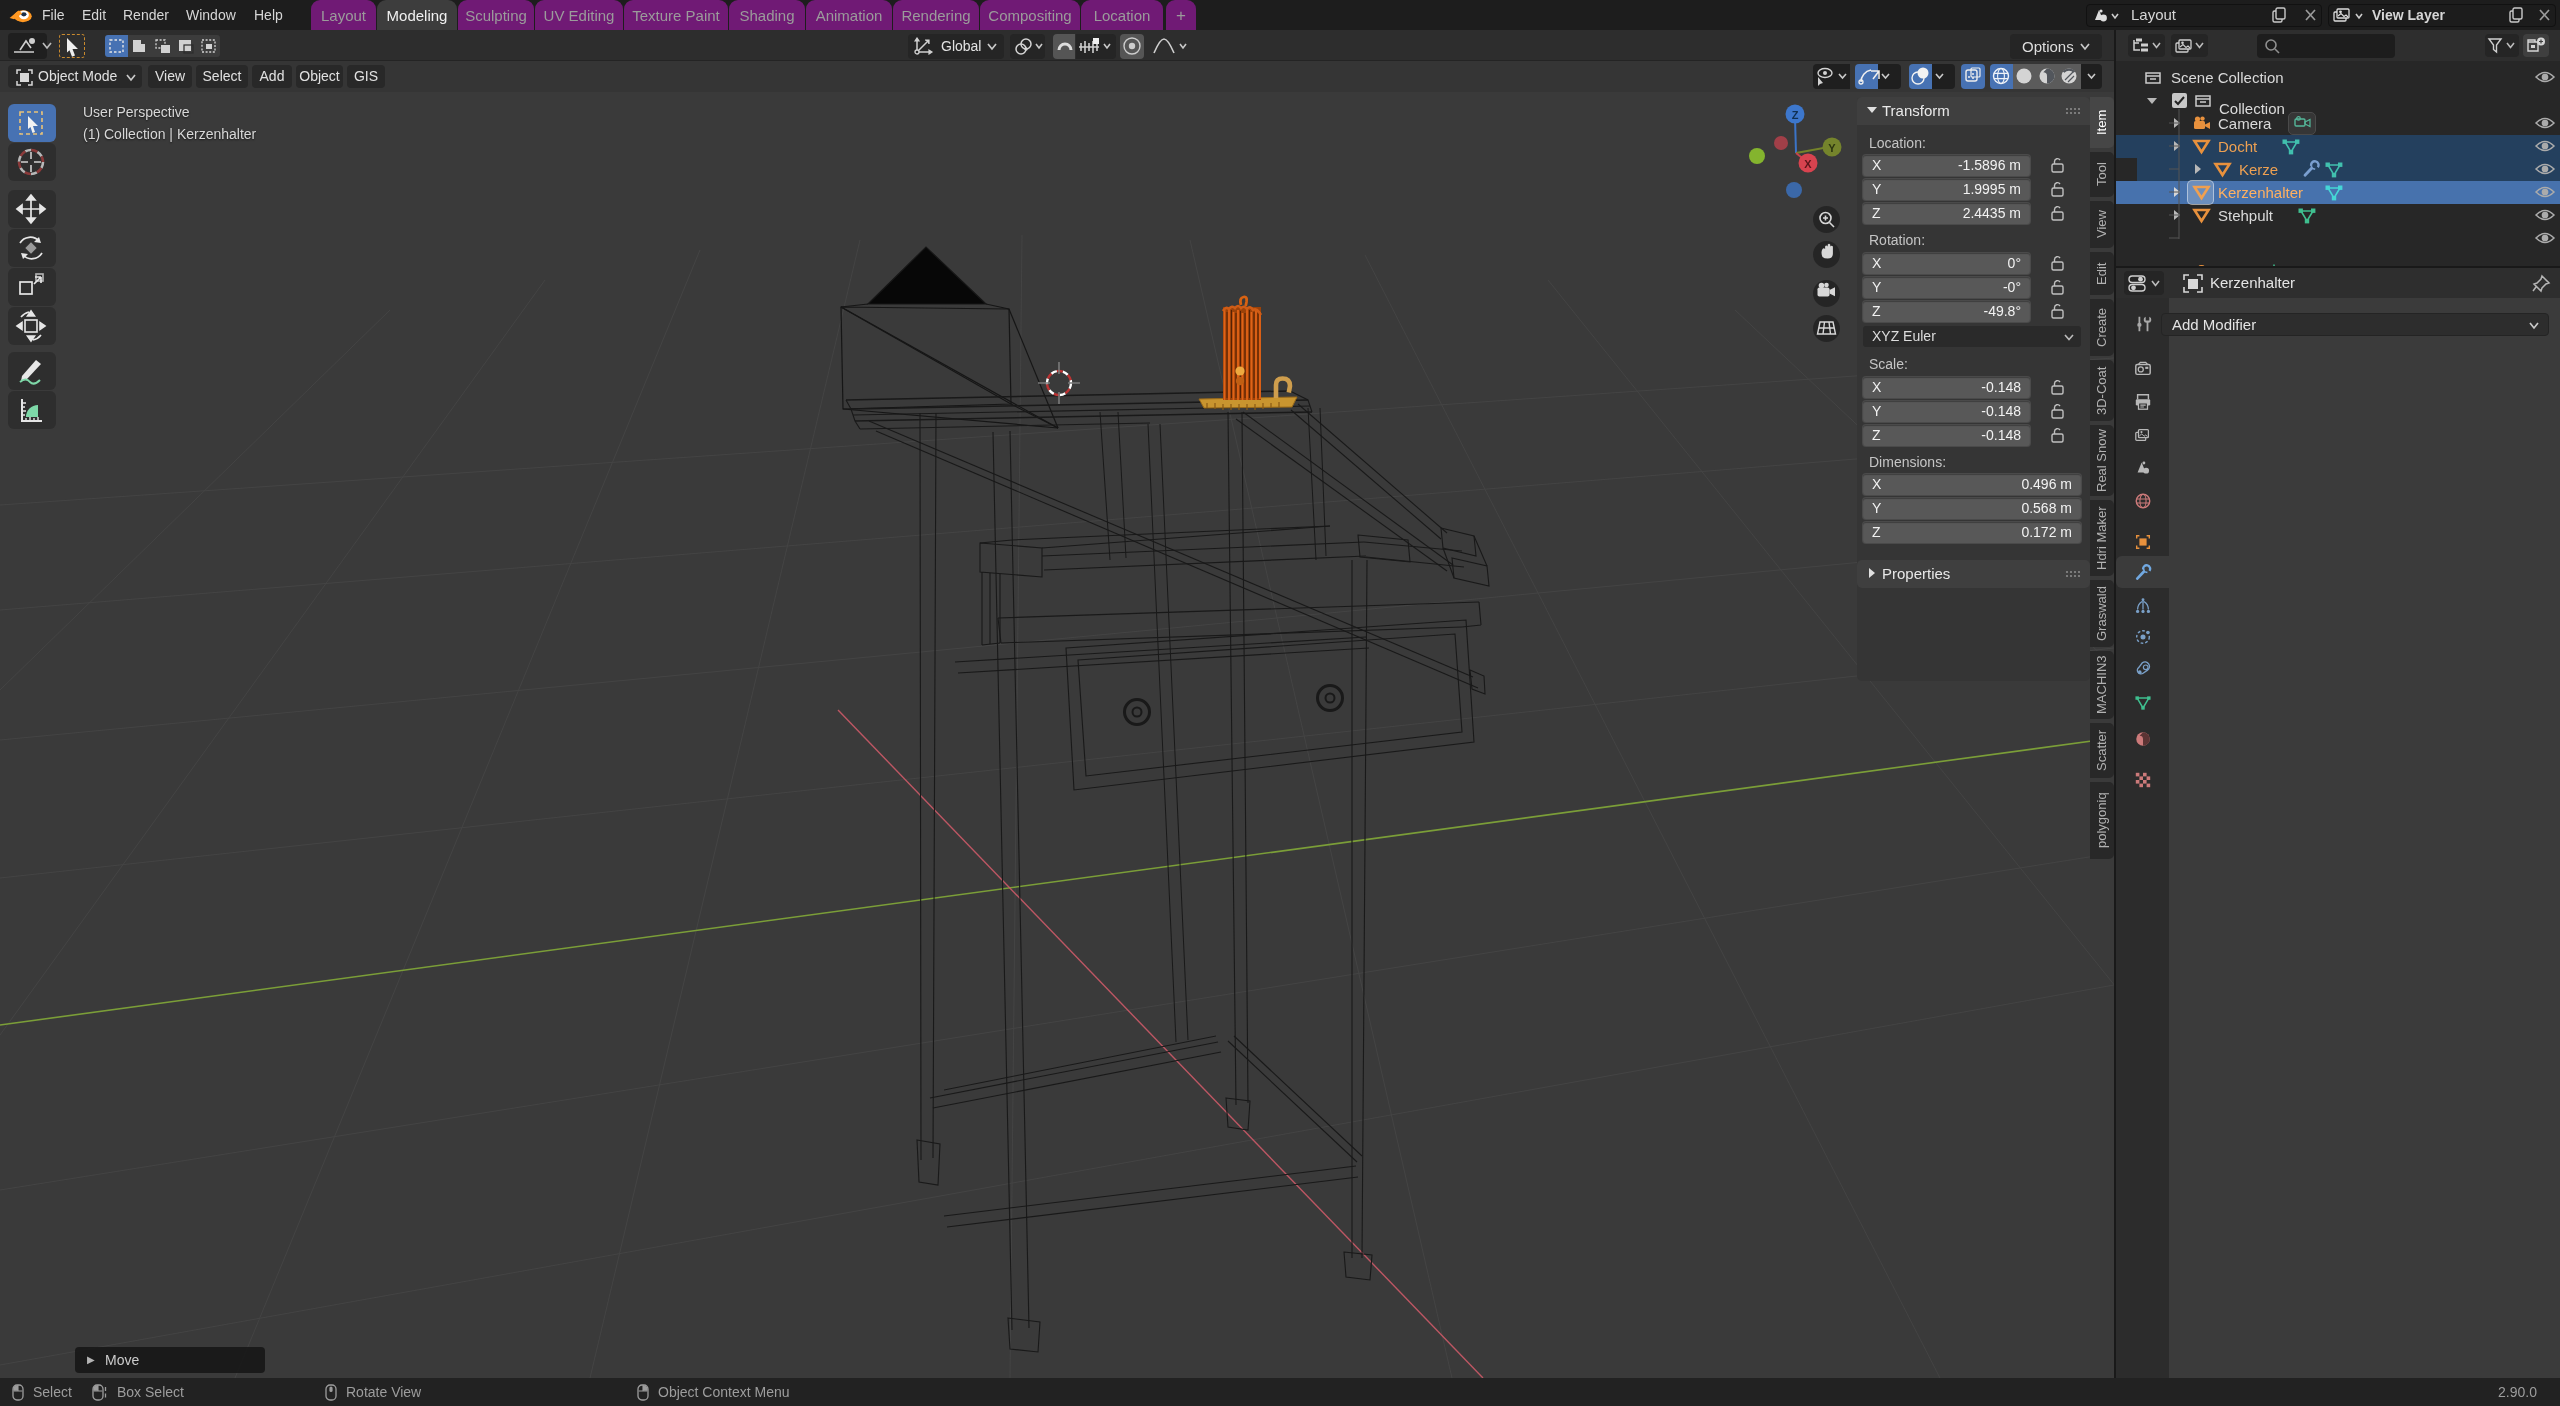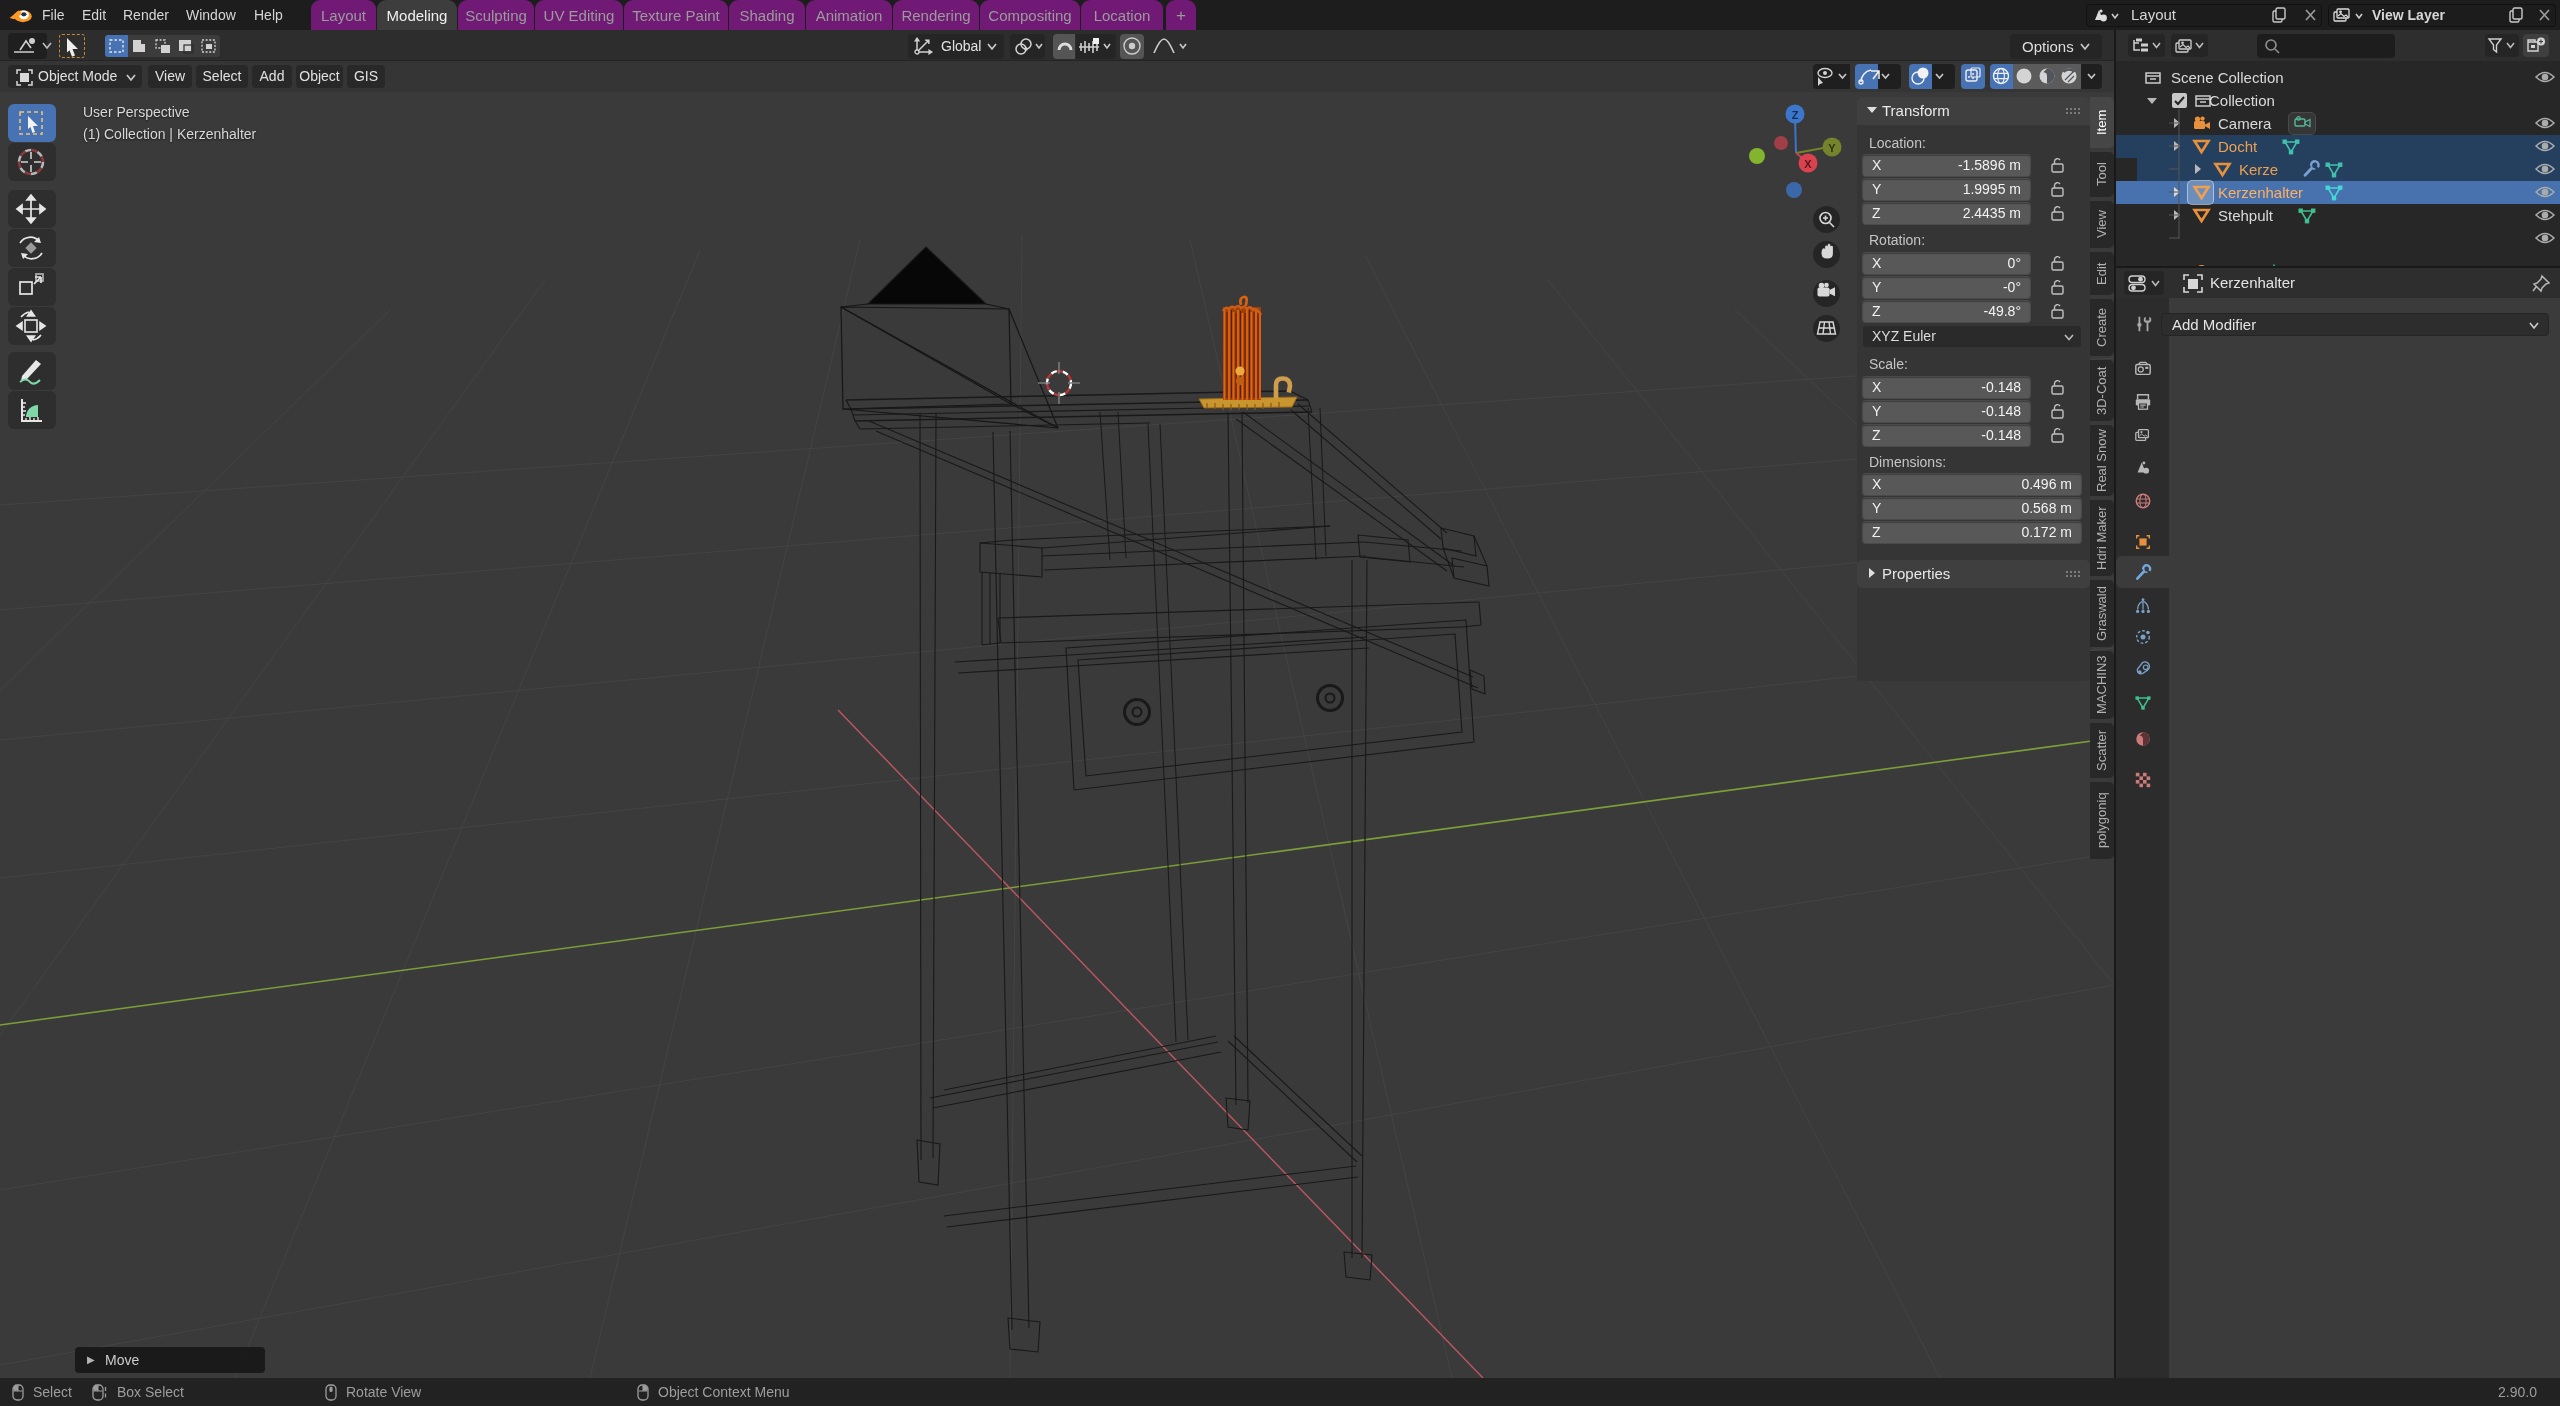--- a/index.html
+++ b/index.html
@@ -668,21 +668,21 @@
     </div>
     <div class="orow" style="top:59px;">
       <span class="abs" style="left:31px;top:9px;width:0;height:0;border-left:5px solid transparent;border-right:5px solid transparent;border-top:6px solid #b8b8b8;"></span>
       <div class="abs" style="left:56px;top:4px;width:15px;height:15px;background:#c7c7c7;border-radius:2px;"></div>
       <svg class="abs" style="left:56px;top:4px;" width="15" height="15" viewBox="0 0 15 15">
           <path d="M3,8 l3,3 l6,-7" stroke="#222222" stroke-width="2" fill="none"></path>
         </svg>
       <svg class="abs" style="left:78px;top:3px;" width="18" height="17" viewBox="0 0 18 17">
           <path d="M2,4 h14 v10 h-14 Z M2,7 h14 M6,10 h6" stroke="#cccccc" stroke-width="1.5" fill="none"></path>
         </svg>
-      <span class="oname" style="left:93px;">Collection</span>
+      <span class="oname" style="left:103px;margin-top:8px;">Collection</span>
     </div>
     <div class="orow" style="top:82px;">
       <span class="abs" style="left:58px;top:6px;width:0;height:0;border-top:5px solid transparent;border-bottom:5px solid transparent;border-left:6px solid #b8b8b8;"></span>
       <svg class="abs" style="left:76px;top:3px;" width="19" height="17" viewBox="0 0 19 17">
         <rect x="2" y="6" width="11" height="8" rx="1.5" fill="#e8913d"></rect>
         <circle cx="5.5" cy="4" r="2.6" fill="#e8913d"></circle>
           <circle cx="10.5" cy="3.6" r="2.2" fill="#e8913d"></circle>
         <path d="M13,9.5 l5,-2.6 v7 l-5,-2.6 Z" fill="#e8913d"></path>
       </svg>
       <span class="oname" style="left:102px;">Camera</span>

